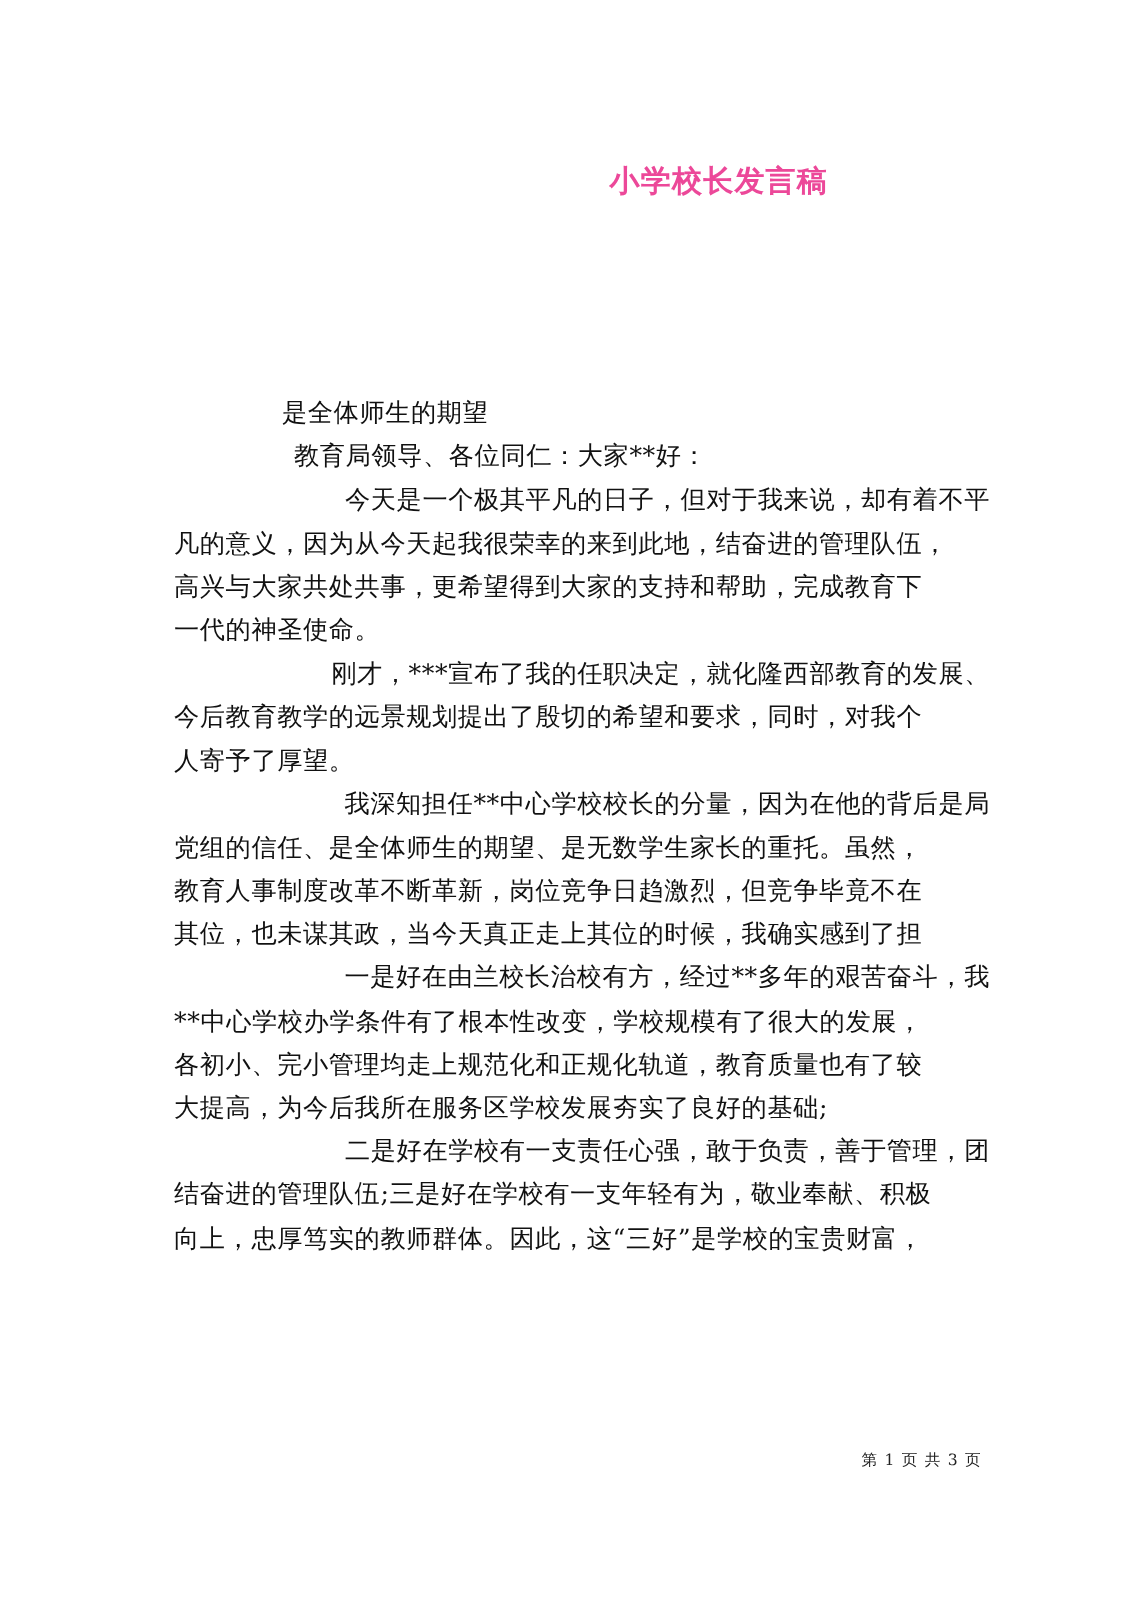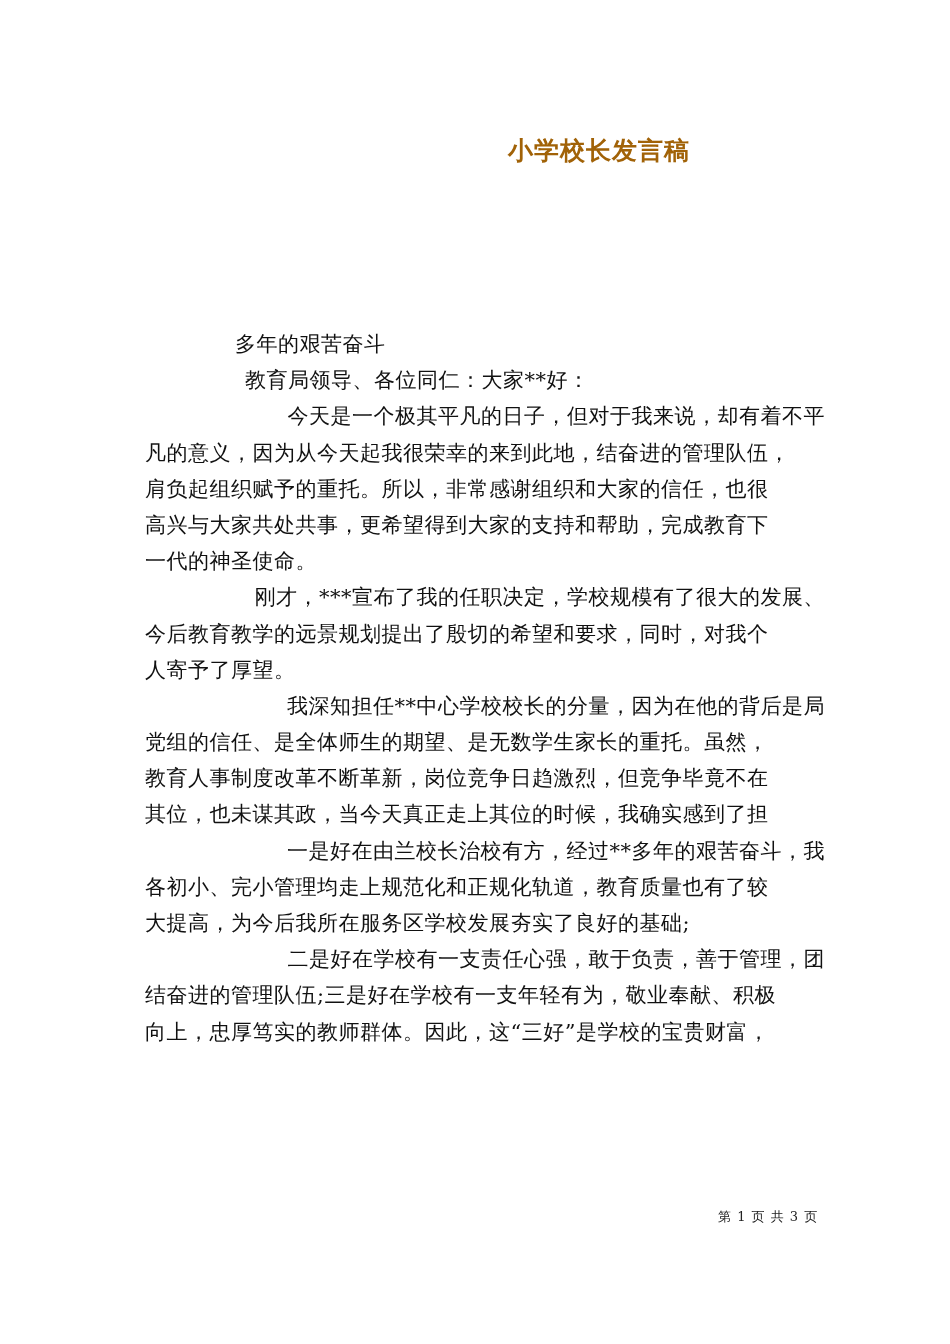--- a/index.html
+++ b/index.html
@@ -21,21 +21,21 @@
       width: 950px;
       height: 1344px;
       background: #ffffff;
     }
     .doc-title {
       position: absolute;
       left: 508px;
       top: 134px;
       font-size: 25px;
       font-weight: bold;
-      color: #a16207;
+      color: #ec4899;
       letter-spacing: 1px;
       white-space: nowrap;
       font-family: "DejaVu Sans", "Liberation Sans", sans-serif;
     }
     .body-text {
       position: absolute;
       left: 145px;
       top: 326px;
       width: 680px;
       font-size: 21px;
@@ -60,36 +60,36 @@
       letter-spacing: 1px;
     }
   </style>
 </head>
 <body>
 
 <div class="page">
   <div class="doc-title">小学校长发言稿</div>
 
   <div class="body-text">
-    <span class="line indent-sub">多年的艰苦奋斗</span>
+    <span class="line indent-sub">是全体师生的期望</span>
     <span class="line indent-greet">教育局领导、各位同仁：大家**好：</span>
     <div id="lines-container">
         <span class="line indent-para">今天是一个极其平凡的日子，但对于我来说，却有着不平</span>
         <span class="line">凡的意义，因为从今天起我很荣幸的来到此地，结奋进的管理队伍，</span>
-        <span class="line">肩负起组织赋予的重托。所以，非常感谢组织和大家的信任，也很</span>
         <span class="line">高兴与大家共处共事，更希望得到大家的支持和帮助，完成教育下</span>
         <span class="line">一代的神圣使命。</span>
-        <span class="line indent-para">刚才，***宣布了我的任职决定，学校规模有了很大的发展、</span>
+        <span class="line indent-para">刚才，***宣布了我的任职决定，就化隆西部教育的发展、</span>
         <span class="line">今后教育教学的远景规划提出了殷切的希望和要求，同时，对我个</span>
         <span class="line">人寄予了厚望。</span>
         <span class="line indent-para">我深知担任**中心学校校长的分量，因为在他的背后是局</span>
         <span class="line">党组的信任、是全体师生的期望、是无数学生家长的重托。虽然，</span>
         <span class="line">教育人事制度改革不断革新，岗位竞争日趋激烈，但竞争毕竟不在</span>
         <span class="line">其位，也未谋其政，当今天真正走上其位的时候，我确实感到了担</span>
         <span class="line indent-para">一是好在由兰校长治校有方，经过**多年的艰苦奋斗，我</span>
+        <span class="line">**中心学校办学条件有了根本性改变，学校规模有了很大的发展，</span>
         <span class="line">各初小、完小管理均走上规范化和正规化轨道，教育质量也有了较</span>
         <span class="line">大提高，为今后我所在服务区学校发展夯实了良好的基础;</span>
         <span class="line indent-para">二是好在学校有一支责任心强，敢于负责，善于管理，团</span>
         <span class="line">结奋进的管理队伍;三是好在学校有一支年轻有为，敬业奉献、积极</span>
         <span class="line">向上，忠厚笃实的教师群体。因此，这“三好”是学校的宝贵财富，</span>
       </div>
   </div>
 
   <div class="footer">第 1 页 共 3 页</div>
 </div>

